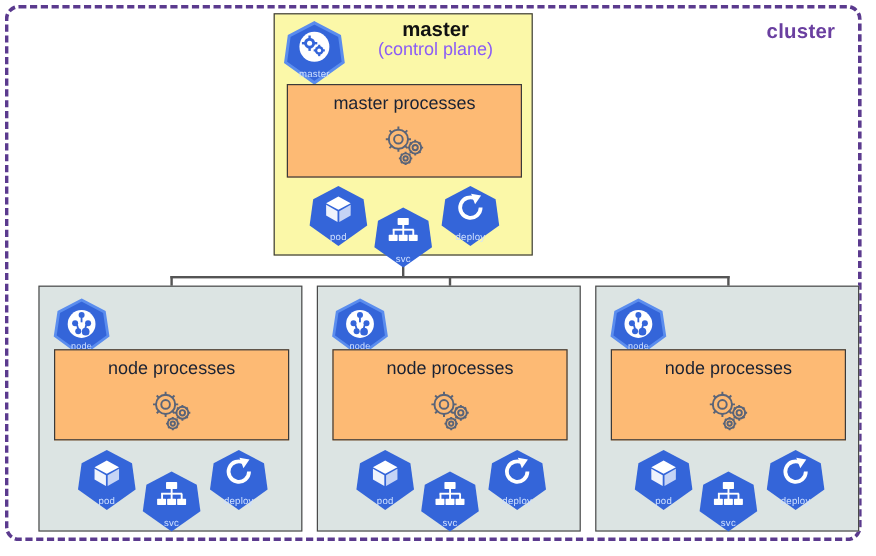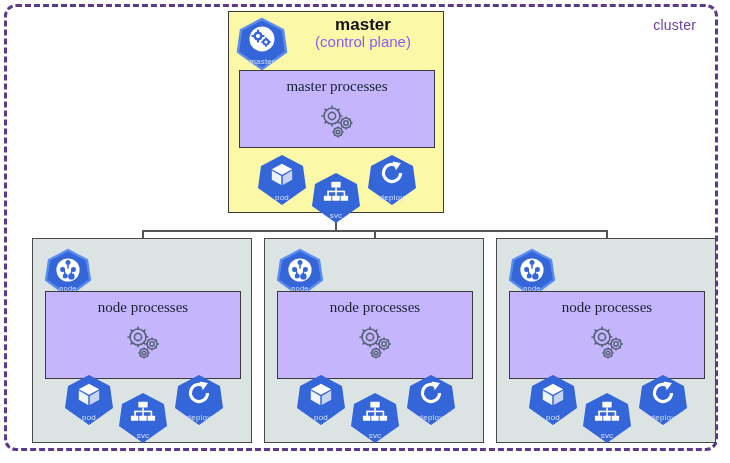--- a/index.html
+++ b/index.html
@@ -30,22 +30,22 @@
     width: 714px;
     height: 447px;
     border: 3px dashed #5b3a8e;
     border-radius: 12px;
     box-sizing: border-box;
   }
   .cluster-label {
     position: absolute;
     right: 34px;
     top: 17px;
-    font-size: 14px;
-    font-weight: normal;
+    font-size: 17px;
+    font-weight: bold;
     color: #6a3fa0;
     letter-spacing: 0.2px;
     white-space: nowrap;
   }
 
   
   .master-box {
     position: absolute;
     left: 228px;
     top: 11px;
@@ -71,24 +71,23 @@
   }
   .master-sub {
     font-size: 15px;
     color: #8b5cf6;
     display: block;
   }
 
   
   .proc-box {
     position: absolute;
-    background: #c4b5fd;
+    background: #fdba74;
     border: 1.5px solid #3a3a3a;
     box-sizing: border-box;
-    font-family: Liberation Serif, serif;
   }
   .proc-box.master-proc {
     left: 10px;
     top: 58px;
     width: 196px;
     height: 78px;
   }
   .proc-label {
     position: absolute;
     left: 0;
@@ -164,21 +163,21 @@
     width: 150px;
     text-align: center;
     font-size: 17px;
     font-weight: bold;
     color: #111111;
   }
   .proc-box.node-proc {
     left: 12px;
     top: 52px;
     width: 196px;
-    height: 88px;
+    height: 76px;
   }
 
   
   .conn {
     position: absolute;
     background: #555555;
   }
   .conn-v-master { left: 335px; top: 213px; width: 2px; height: 18px; }
   .conn-h        { left: 142px; top: 230px; width: 466px; height: 2px; }
   .conn-v-n1     { left: 142px; top: 230px; width: 2px; height: 9px; }

